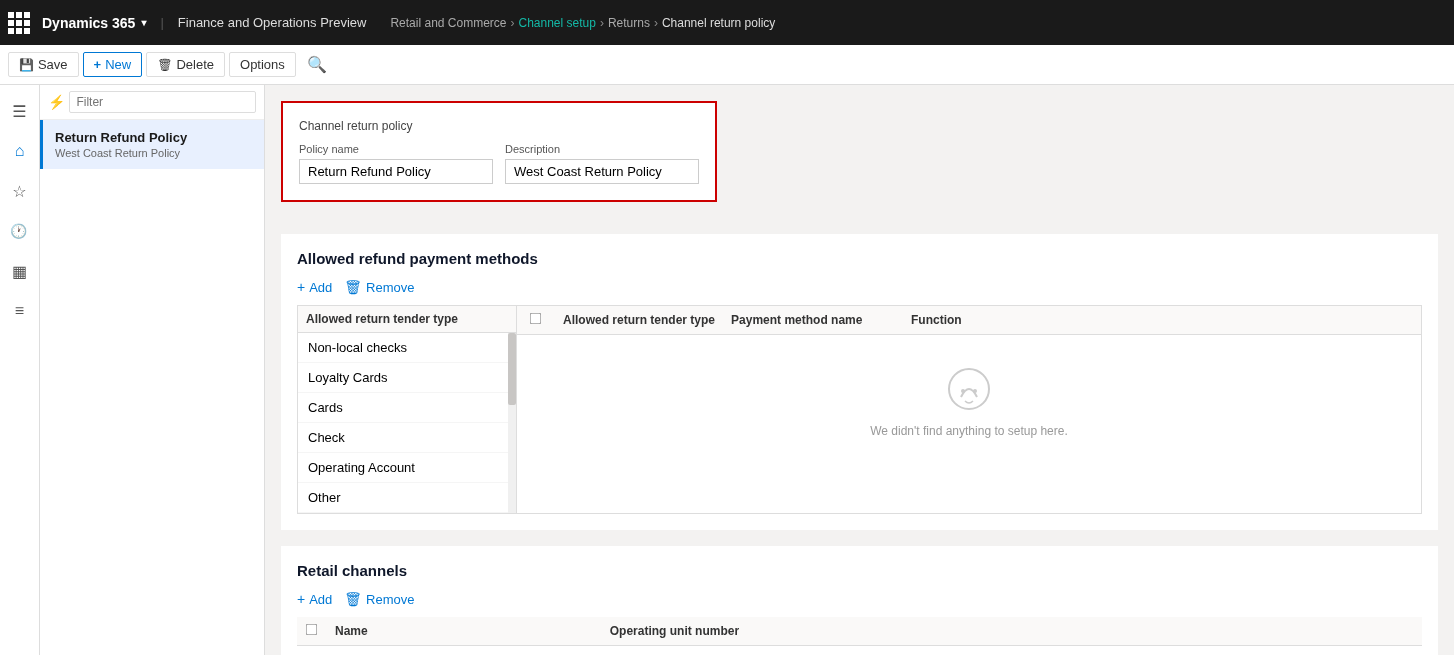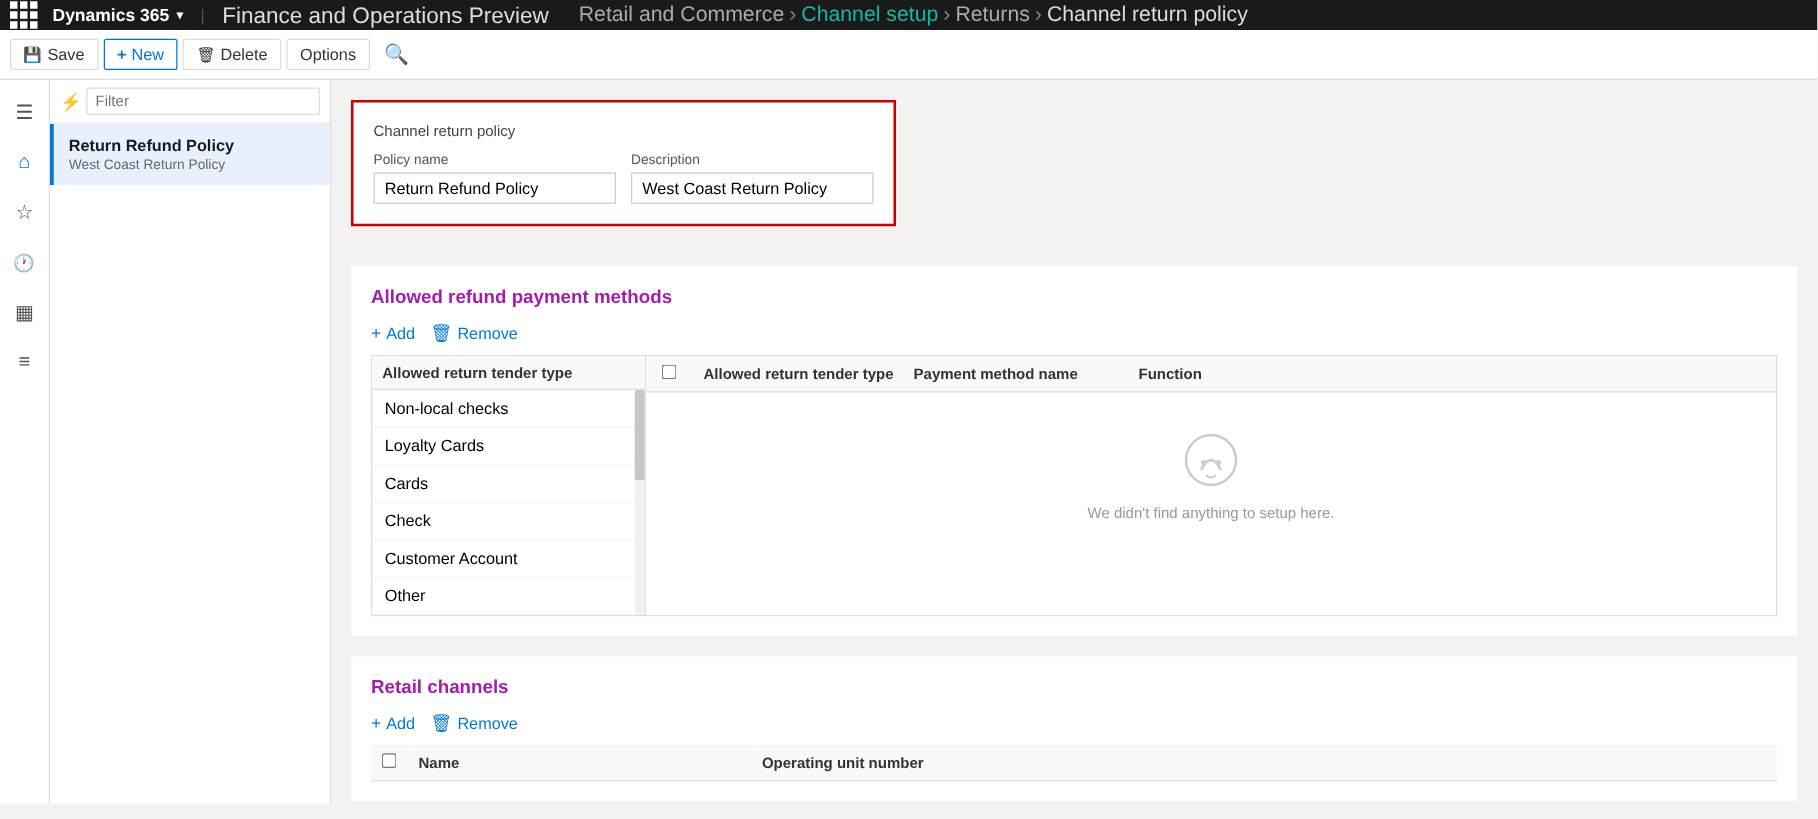--- a/index.html
+++ b/index.html
@@ -3,21 +3,21 @@
   <meta charset="utf-8">
   <style>
     * { box-sizing: border-box; margin: 0; padding: 0; }
     body { font-family: 'Segoe UI', sans-serif; font-size: 13px; background: #f3f2f1; overflow: hidden; }
 
     
     .top-nav {
       display: flex;
       align-items: center;
       background: #1a1a1a;
-      height: 24px;
+      height: 45px;
       color: white;
       padding: 0 8px;
       gap: 8px;
     }
     .top-nav-grid-icon {
       display: grid;
       grid-template-columns: repeat(3, 6px);
       grid-template-rows: repeat(3, 6px);
       gap: 2px;
       cursor: pointer;
@@ -35,21 +35,21 @@
       color: white;
       font-size: 14px;
       font-weight: 600;
     }
     .breadcrumb {
       display: flex;
       align-items: flex-start;
       gap: 4px;
       margin-left: 16px;
       color: #ccc;
-      font-size: 17px;
+      font-size: 12px;
     }
     .breadcrumb-sep { color: #888; }
 
     
     .toolbar {
       display: flex;
       align-items: center;
       background: #fff;
       border-bottom: 1px solid #ddd;
       padding: 4px 8px;
@@ -203,21 +203,21 @@
 
     
     .section {
       background: white;
       margin-bottom: 16px;
       padding: 16px;
     }
     .section-title {
       font-size: 15px;
       font-weight: 600;
-      color: #a21caf;
+      color: #0f172a;
       margin-bottom: 12px;
     }
     .section-toolbar {
       display: flex;
       align-items: center;
       gap: 12px;
       margin-bottom: 10px;
     }
     .section-btn {
       display: flex;
@@ -309,21 +309,21 @@
       <span></span>
     <span></span>
       <span></span>
       <span></span>
   </div>
   <div class="top-nav-brand">
     <span>Dynamics 365</span>
     <span style="cursor:pointer;font-size:10px;">▾</span>
   </div>
   <span style="color:#555;margin:0 6px;">|</span>
-  <span style="color:#ddd;font-size:18px;">Finance and Operations Preview</span>
+  <span style="color:#ddd;font-size:13px;">Finance and Operations Preview</span>
   <div class="breadcrumb">
     <span style="cursor:pointer;color:#aaa;">Retail and Commerce</span>
     <span class="breadcrumb-sep">›</span>
     <span style="cursor:pointer;color:#14b8a6;">Channel setup</span>
     <span class="breadcrumb-sep">›</span>
     <span style="cursor:pointer;color:#aaa;">Returns</span>
     <span class="breadcrumb-sep">›</span>
     <span style="color:#ddd;">Channel return policy</span>
   </div>
 </div>
@@ -422,21 +422,21 @@
 
         <div class="refund-left">
           <div style="padding:6px 8px;font-size:12px;font-weight:600;color:#333;border-bottom:1px solid #ddd;background:#faf9f8;">
             <span style="font-size:12px;font-weight:600;">Allowed return tender type</span>
           </div>
           <div style="position:relative;">
             <div class="payment-list-item">Non-local checks</div>
             <div class="payment-list-item">Loyalty Cards</div>
             <div class="payment-list-item">Cards</div>
             <div class="payment-list-item">Check</div>
-            <div class="payment-list-item">Customer Account</div>
+            <div class="payment-list-item">Operating Account</div>
             <div class="payment-list-item">Other</div>
 
             <div style="position:absolute;right:0;top:0;width:8px;height:100%;background:#f0f0f0;">
               <div style="width:100%;height:40%;background:#c8c6c4;border-radius:2px;"></div>
             </div>
           </div>
         </div>
 
         <div class="refund-right">
           <div class="refund-right-header">

